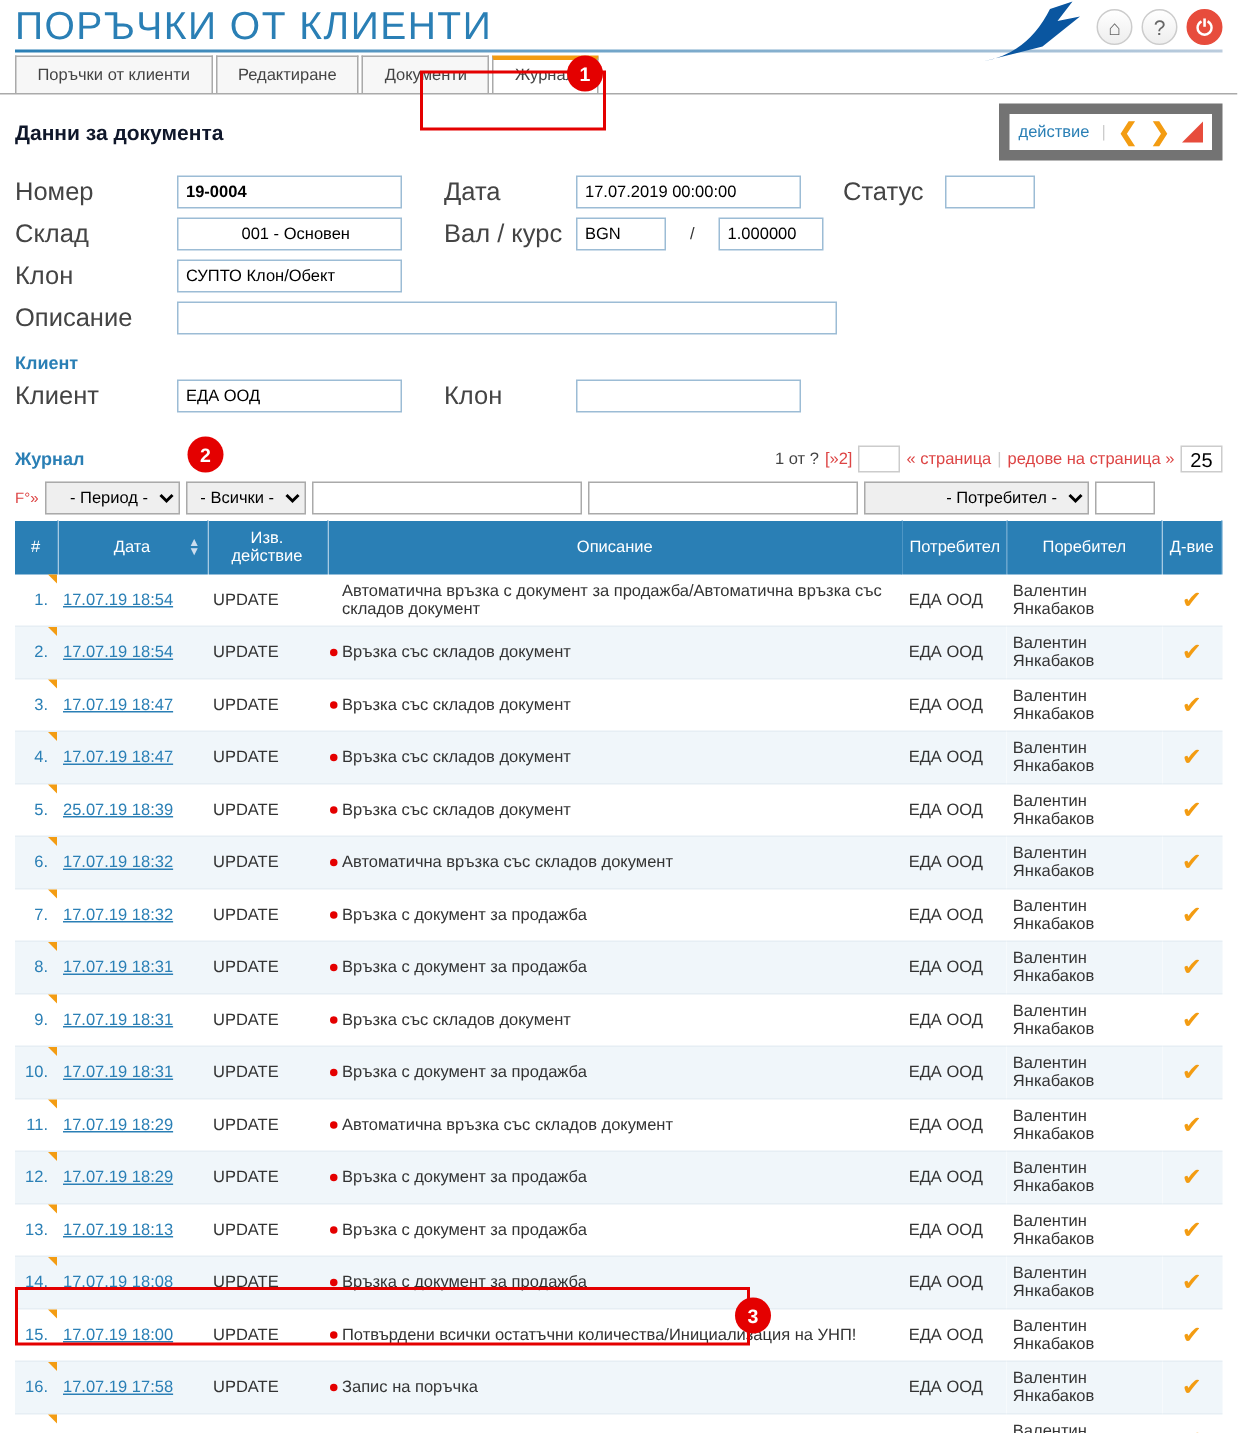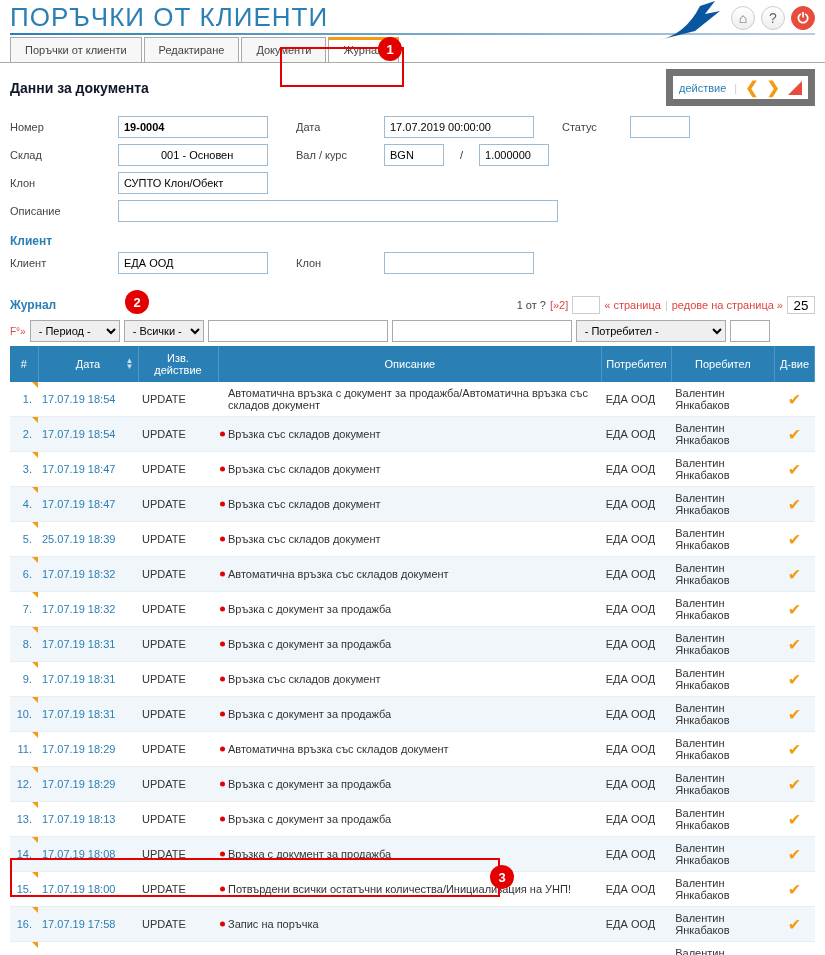--- a/index.html
+++ b/index.html
@@ -17,41 +17,41 @@
 .callout { position: absolute; width: 24px; height: 24px; border-radius: 50%; background: #e40000; color: #fff; font-weight: bold; font-size: 13px; display: flex; align-items: center; justify-content: center; z-index: 10; }
 .callout-box { position: absolute; border: 2px solid #e40000; pointer-events: none; z-index: 9; }
 .section-header { display: flex; justify-content: space-between; align-items: center; padding: 6px 10px; }
 .section-title { color: #0f172a; font-size: 14px; font-weight: bold; }
 .actions { display: flex; align-items: center; gap: 8px; border: 7px solid #737373; padding: 2px 6px; }
 .action-link { color: #2a7fb5; cursor: pointer; }
 .nav-arrow { color: #f39c12; font-weight: bold; font-size: 16px; cursor: pointer; }
 .status-triangle { width: 0; height: 0; border-style: solid; border-width: 0 0 14px 14px; border-color: transparent transparent #e74c3c transparent; display: inline-block; }
 .form-section { padding: 4px 10px 8px; }
 .form-row { display: flex; align-items: center; margin-bottom: 6px; gap: 8px; }
-.form-label { width: 100px; color: #444; font-size: 11px; }
+.form-label { width: 100px; color: #444; font-size: 17px; }
 .form-input { border: 1px solid #9cbcd5; padding: 3px 5px; font-size: 11px; height: 22px; }
 .sub-header { color: #2a7fb5; font-weight: bold; font-size: 12px; padding: 6px 0 4px; }
 .journal-header-row { display: flex; justify-content: space-between; align-items: center; padding: 8px 10px 4px; position: relative; }
 .journal-title { color: #2a7fb5; font-weight: bold; font-size: 12px; }
 .pagination-info { font-size: 11px; color: #444; display: flex; align-items: center; gap: 4px; }
 .pagination-info a { color: #2a7fb5; text-decoration: none; }
 .pagination-info .red-link { color: #d44; }
 .page-input { width: 28px; height: 18px; border: 1px solid #ccc; text-align: center; }
 .filter-row { display: flex; gap: 4px; padding: 2px 10px 4px; align-items: center; }
 .filter-label { color: #d44; font-size: 10px; }
-.filter-select, .filter-input { border: 1px solid #aaa; height: 22px; font-size: 11px; padding: 2px 4px; }
+.filter-select, .filter-input { border: 1px solid #aaa; height: 22px; font-size: 11px; padding: 2px 4px; text-align: right; }
 .table-wrap { padding: 0 10px; }
 table { width: 100%; border-collapse: collapse; font-size: 11px; }
 thead th { background: #2a7fb5; color: #fff; font-weight: normal; padding: 6px 4px; text-align: center; border-right: 1px solid #4e96c5; font-size: 11px; position: relative; }
 thead th .sort-icons { position: absolute; right: 4px; top: 50%; transform: translateY(-50%); font-size: 8px; line-height: 6px; color: #cde; }
 tbody tr { border-bottom: 1px solid #e6eef4; }
 tbody tr:nth-child(even) { background: #f0f6fa; }
 tbody td { padding: 5px 4px; vertical-align: middle; }
 tbody td.idx { text-align: right; color: #2a7fb5; width: 26px; padding-right: 6px; }
-tbody td.date { color: #2a7fb5; width: 100px; }
+tbody td.date { color: #2a7fb5; text-decoration: underline; width: 100px; }
 tbody td.act { text-align: left; width: 80px; }
 tbody td.desc { position: relative; padding-left: 10px; }
 tbody td.desc .red-dot { position: absolute; left: 2px; top: 50%; transform: translateY(-50%); width: 5px; height: 5px; background: #e40000; border-radius: 50%; }
 tbody td.check { text-align: center; color: #f39c12; font-size: 16px; width: 40px; }
 .row-dog-ear { position: absolute; right: 0; top: 0; width: 0; height: 0; border-style: solid; border-width: 0 6px 6px 0; border-color: transparent #f39c12 transparent transparent; }
 td { position: relative; }
 </style>
 </head>
 <body>
 

